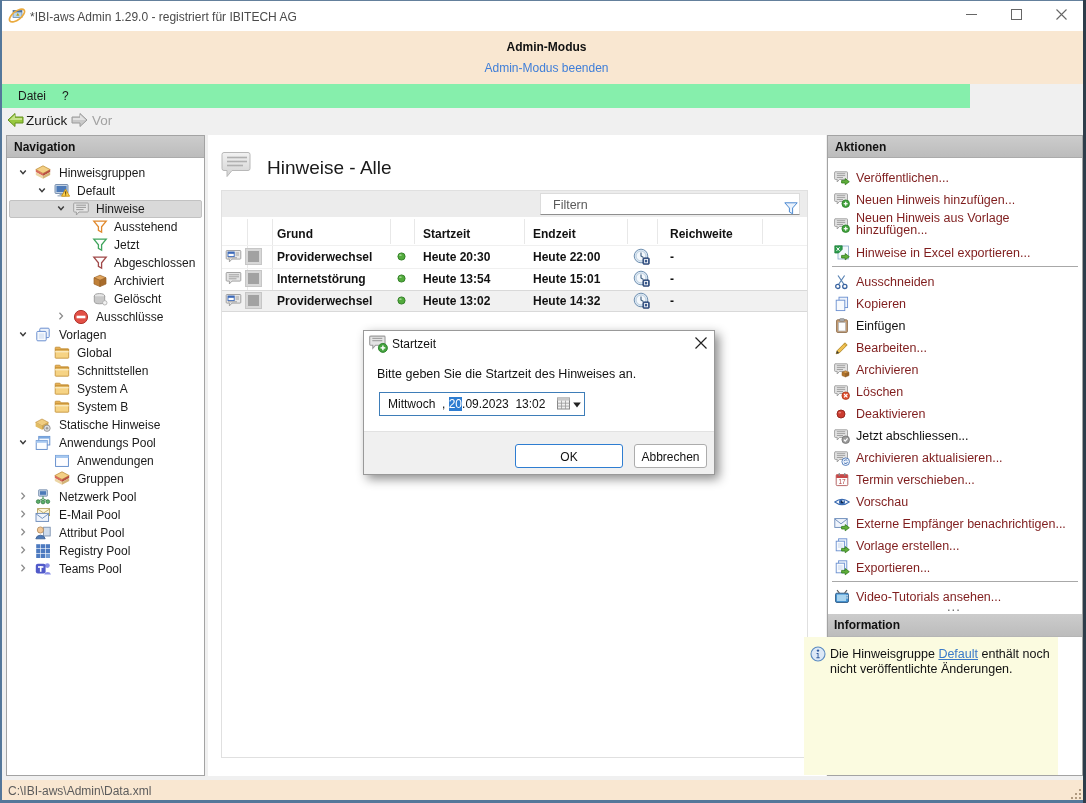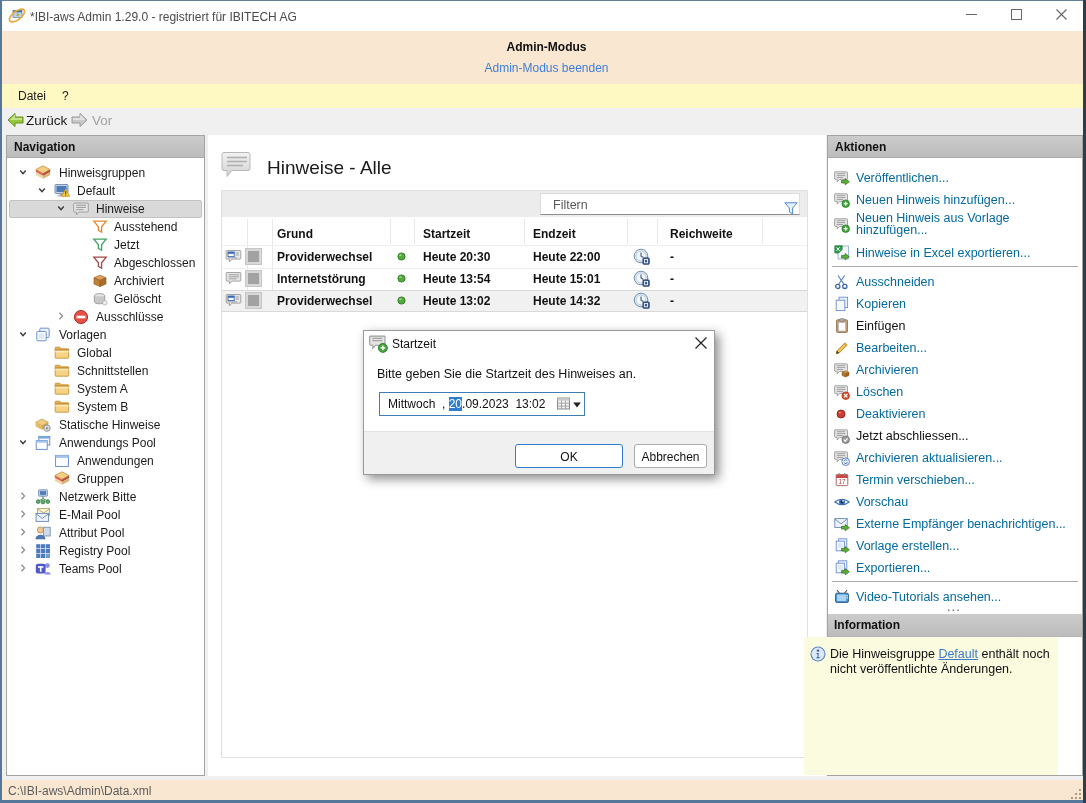--- a/index.html
+++ b/index.html
@@ -4,33 +4,33 @@
 <style>
   * { margin:0; padding:0; box-sizing:border-box; }
   html,body { width:1086px; height:803px; overflow:hidden; }
   body { position:relative; font-family:"Liberation Sans", sans-serif; background:#f0f0f0; }
   .abs { position:absolute; }
   #titlebar { left:1px; top:1px; width:1082px; height:30px; background:#fff; }
   #titletext { left:30px; top:10px; font-size:12px; color:#4a4a4a; }
   #adminband { left:2px; top:31px; width:1081px; height:53px; background:#f9e7d1; text-align:center; }
   #adminband .b1 { margin-top:9px; margin-left:8px; font-size:12px; font-weight:bold; color:#111; }
   #adminband .b2 { margin-top:7px; margin-left:8px; font-size:12px; color:#3f7ed8; }
-  #menubar { left:2px; top:84px; width:1081px; height:24px; background:#fef9c3; font-size:12px; color:#1a1a1a; }
+  #menubar { left:2px; top:84px; width:968px; height:24px; background:#86efac; font-size:12px; color:#1a1a1a; }
   .panel { background:#fff; border:1px solid #a3a3a3; }
   .phead { height:22px; background:linear-gradient(#cccccc,#bcbcbc); border-bottom:1px solid #ababab;
            font-size:12px; font-weight:bold; color:#111; padding:4px 0 0 7px; }
   #nav { left:6px; top:135px; width:199px; height:641px; }
   #rightp { left:827px; top:135px; width:256px; height:641px; }
   .trow { position:absolute; height:18px; left:0; width:197px; font-size:12px; color:#1a1a1a; }
   .trow .lbl { position:absolute; top:2px; }
   .chev { position:absolute; top:2px; width:12px; height:12px; }
   .ticon { position:absolute; top:1px; width:16px; height:16px; }
   #ctitle { left:267px; top:157px; font-size:19px; color:#1a1a1a; }
   #cbox { left:221px; top:190px; width:587px; height:568px; background:#fff; border:1px solid #e0e0e0; }
-  .act { position:absolute; left:856px; font-size:12.5px; color:#0369a1; }
+  .act { position:absolute; left:856px; font-size:12.5px; color:#7f1d1d; }
   .act.blk { color:#111; }
   .asep { position:absolute; left:832px; width:246px; height:1px; background:#a8a8a8; }
   #infohead { left:828px; top:614px; width:254px; height:23px; background:linear-gradient(#cccccc,#bcbcbc); border-bottom:1px solid #b5b5b5; font-size:12px; font-weight:bold; color:#111; padding:4px 0 0 6px; }
   #infobox { left:804px; top:637px; width:254px; height:138px; background:#fbfbe0; font-size:12.5px; color:#111; }
   #statusbar { left:2px; top:780px; width:1084px; height:20px; background:#f9e7d1; font-size:12px; color:#5c5c5c; }
   #botborder { left:0px; top:800px; width:1086px; height:3px; background:#54779a; }
   #rightborder { left:1083px; top:0px; width:3px; height:803px; background:#2e3d4a; }
   #topborder { left:0; top:0; width:1086px; height:1px; background:#64809c; }
   #leftborder { left:0; top:0; width:2px; height:803px; background:#54779a; }
   #dialog { left:363px; top:330px; width:352px; height:145px; background:#fff; border:1px solid #999;
@@ -254,21 +254,21 @@
           <path d="M4.2 3.2 L7.8 7 L4.2 10.8" fill="none" stroke="#8a8a8a" stroke-width="1.4"></path>
         </svg>
         <svg class="ticon" style="left:28px;" viewBox="0 0 16 16">
           <rect x="3.6" y="0.8" width="8.8" height="6.4" rx="0.6" fill="#c2d2e4" stroke="#7088a8" stroke-width="0.8"></rect>
           <rect x="5" y="2.2" width="6" height="3.6" fill="#4d7ab8"></rect>
           <path d="M8 7.2 v2.4 M3.4 12 L8 9.6 L12.6 12" fill="none" stroke="#3e9050" stroke-width="1"></path>
           <circle cx="3.2" cy="12.6" r="1.9" fill="#5cb068" stroke="#2e7040" stroke-width="0.7"></circle>
           <circle cx="8" cy="13" r="1.9" fill="#5cb068" stroke="#2e7040" stroke-width="0.7"></circle>
           <circle cx="12.8" cy="12.6" r="1.9" fill="#5cb068" stroke="#2e7040" stroke-width="0.7"></circle>
         </svg>
-        <span class="lbl" style="left:52px;">Netzwerk Bitte</span>
+        <span class="lbl" style="left:52px;">Netzwerk Pool</span>
       </div>
 <div class="trow" style="top:348px;">
         <svg class="chev" style="left:10px;" width="12" height="14" viewBox="0 0 12 14">
           <path d="M4.2 3.2 L7.8 7 L4.2 10.8" fill="none" stroke="#8a8a8a" stroke-width="1.4"></path>
         </svg>
         <svg class="ticon" style="left:28px;" viewBox="0 0 16 16">
           <rect x="2.6" y="1.6" width="12" height="7" fill="#fdf4d8" stroke="#b09a50" stroke-width="0.8"></rect>
           <path d="M2.6 2 L8.6 6 L14.6 2" fill="none" stroke="#b09a50" stroke-width="0.8"></path>
           <rect x="1" y="6.4" width="12.6" height="8" fill="#eef3fb" stroke="#6888b8" stroke-width="0.9"></rect>
           <path d="M1 6.8 L7.3 11.4 L13.6 6.8" fill="none" stroke="#6888b8" stroke-width="0.9"></path>

